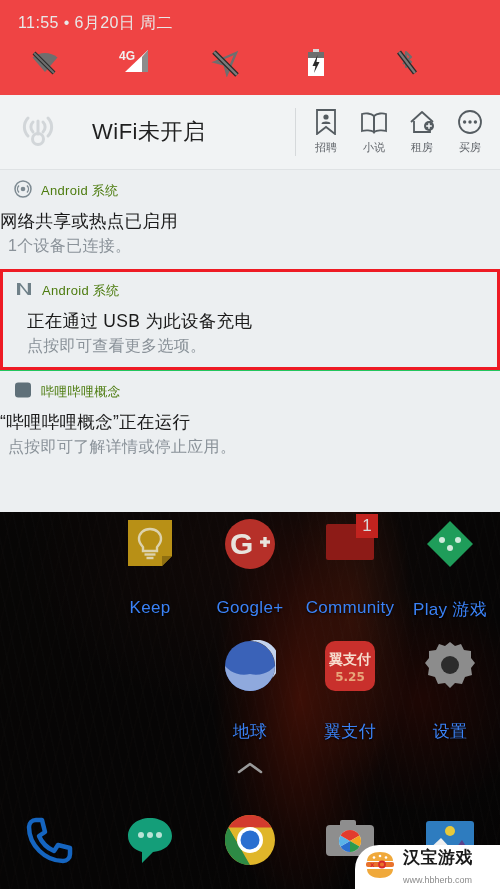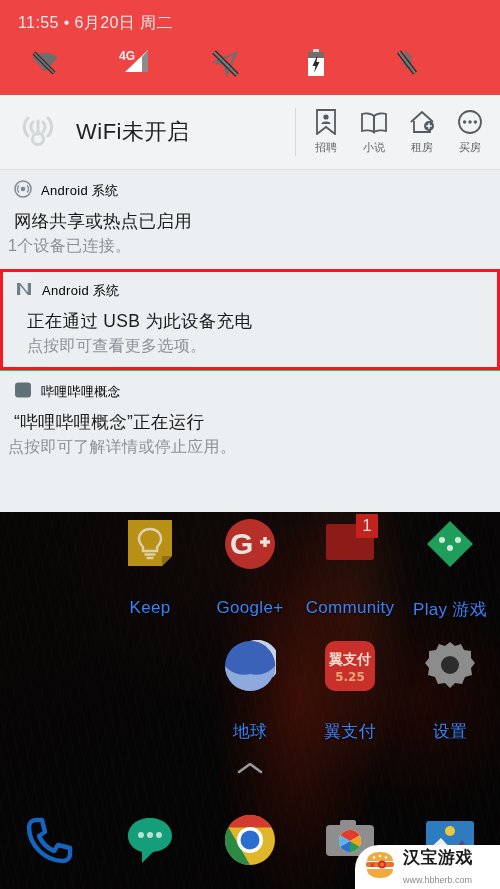--- a/index.html
+++ b/index.html
@@ -58,44 +58,44 @@
 
   
   #qs-header{
     position:relative; height:75px; background:#f1f3f4;
     display:flex; align-items:center; border-bottom:1px solid #dfe2e4;
   }
   #wifi-status{
     display:flex; align-items:center; flex:0 0 auto; padding-left:14px; width:295px;
   }
   #wifi-status .label{
-    font-size:22px; color:#1f1f1f; margin-left:14px; letter-spacing:.5px;
+    font-size:22px; color:#1f1f1f; margin-left:30px; letter-spacing:.5px;
   }
   #qs-divider{ width:1px; height:48px; background:#d6d9db; }
   #qs-actions{ flex:1; display:flex; align-items:center; justify-content:space-around; padding:0 6px; }
   .qs-action{
     display:flex; flex-direction:column; align-items:center; justify-content:center;
     width:48px;
   }
   .qs-action .qi{ height:26px; display:flex; align-items:flex-end; }
   .qs-action .qlabel{ font-size:11px; color:#5f6368; margin-top:5px; }
 
   
   .notif{
     position:relative; background:#eceff1; padding:10px 0 12px 0;
   }
   .notif + .notif{ border-top:1px solid #22c55e; }
   .notif-app{
     display:flex; align-items:center; padding-left:14px; height:22px;
   }
   .notif-app .app-name{
-    font-size:13px; color:#000000; margin-left:9px; letter-spacing:.3px;
+    font-size:13px; color:#4d7c0f; margin-left:9px; letter-spacing:.3px;
   }
   .notif-title{
-    font-size:17.5px; color:#1b1b1b; padding-left:14px; margin-top:7px; letter-spacing:.3px;
+    font-size:17.5px; color:#1b1b1b; margin-top:7px; letter-spacing:.3px;
   }
   .notif-text{
     font-size:16px; color:#8a9299; padding-left:8px; margin-top:3px; letter-spacing:.3px;
   }
   #notif-usb{
     border:3px solid #ee1b24;
     background:#eceff1;
     padding:8px 0 10px 0;
   }
   #notif-usb .notif-app{ padding-left:12px; }

